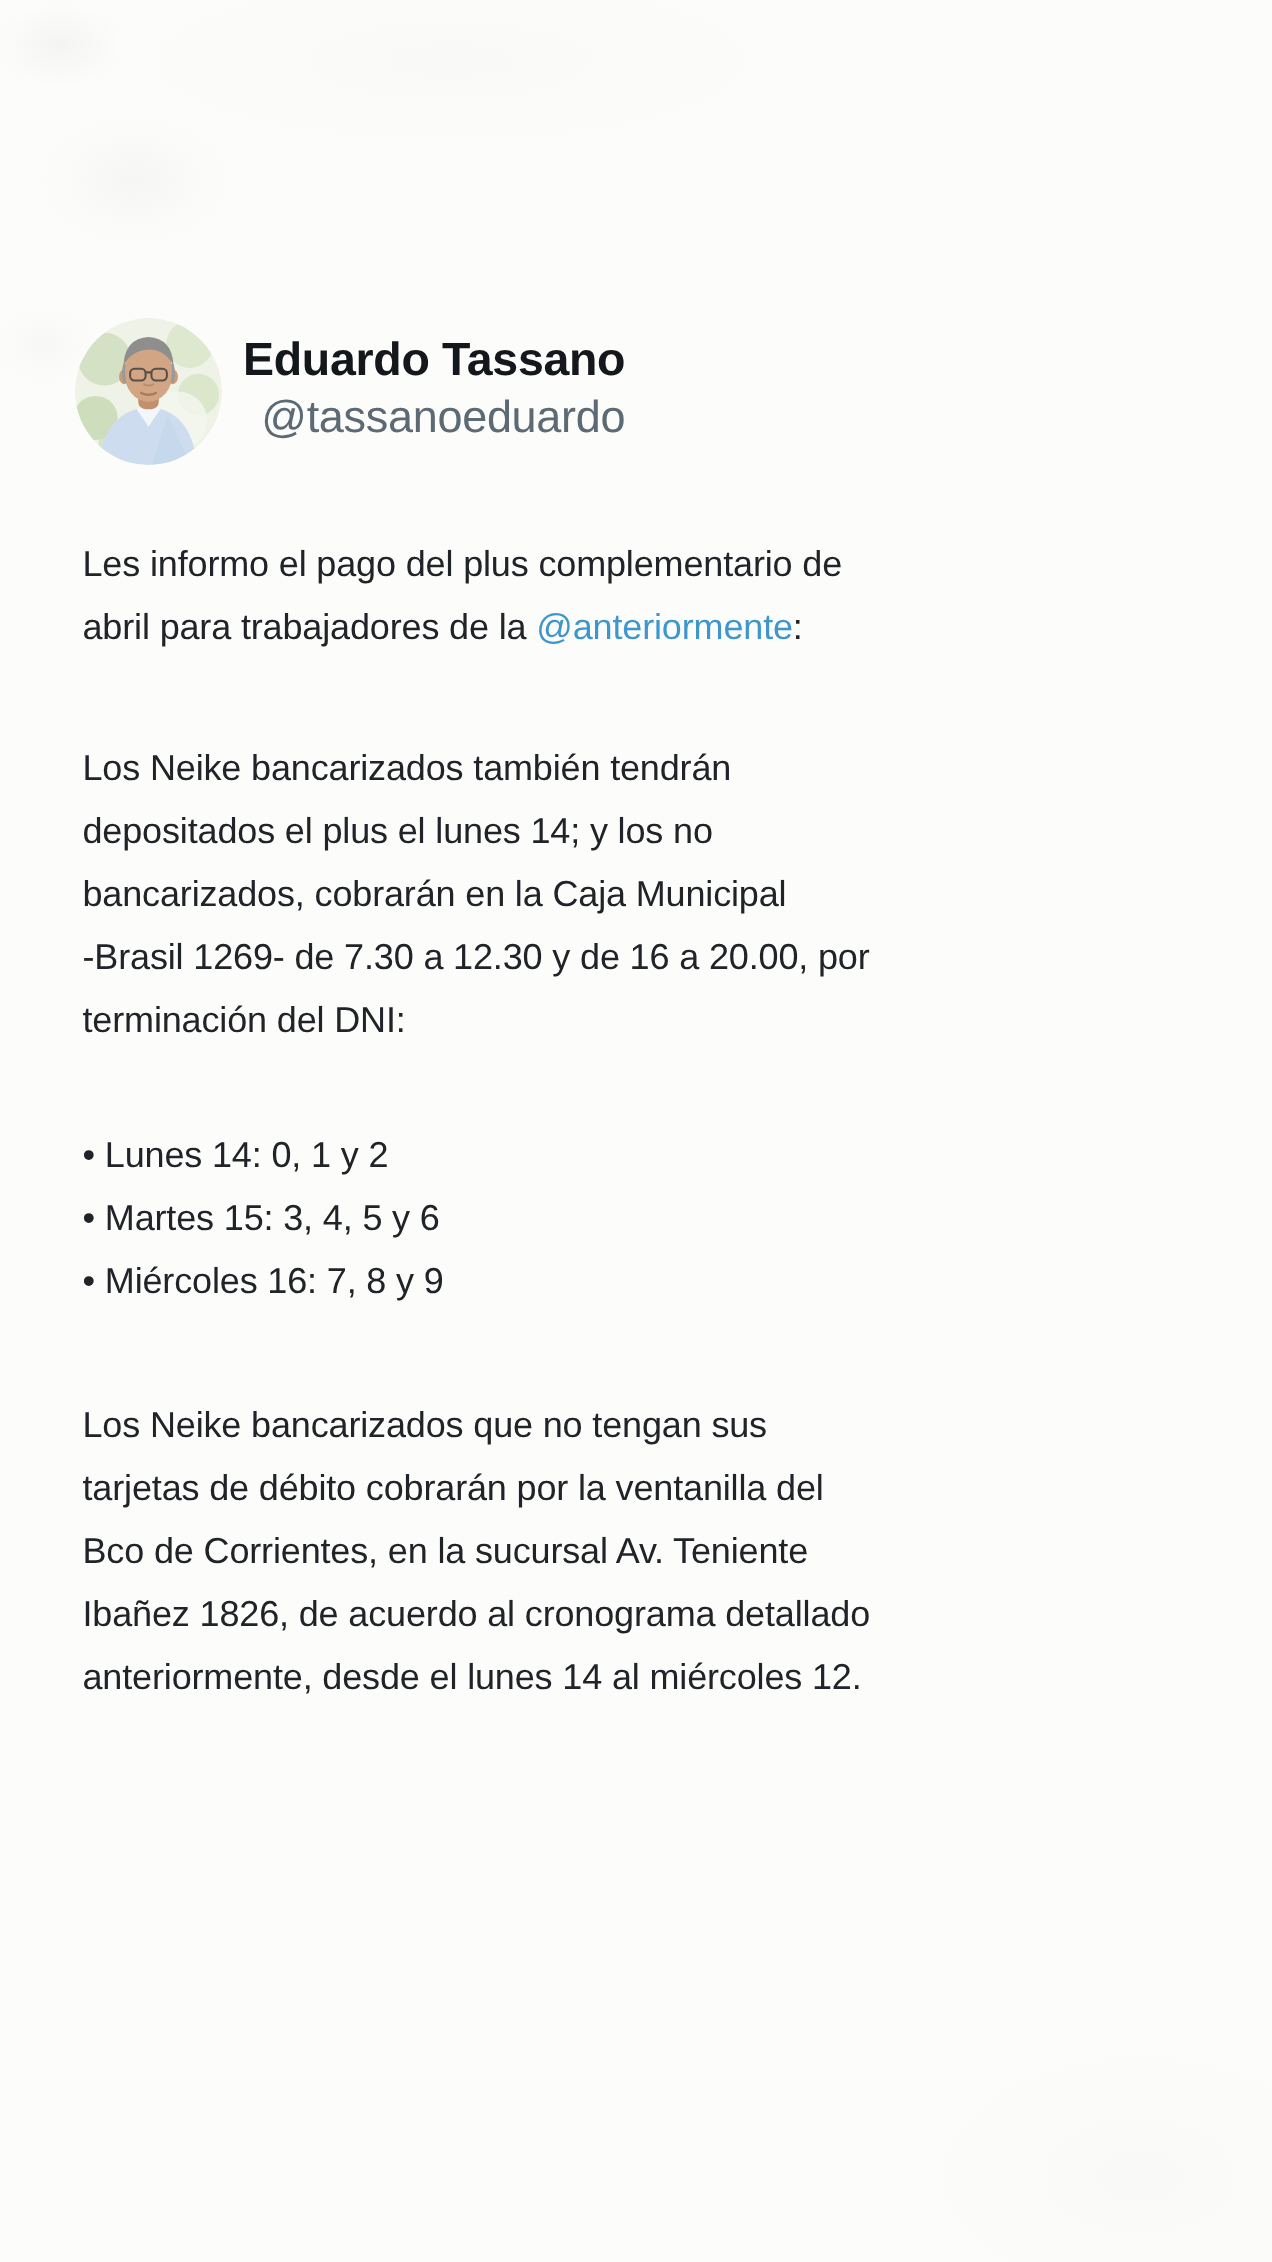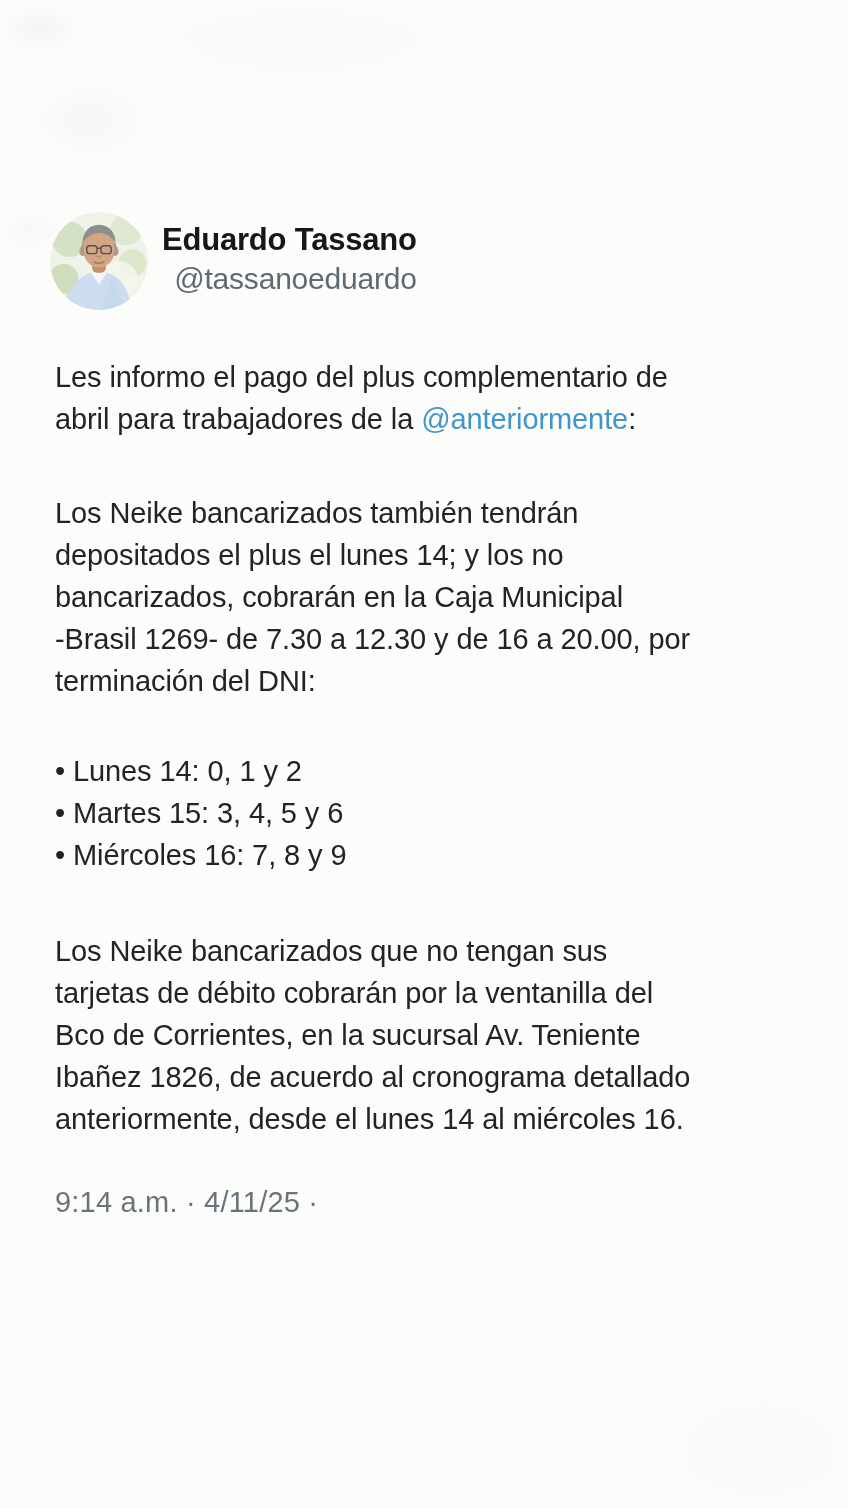--- a/index.html
+++ b/index.html
@@ -53,21 +53,21 @@
     letter-spacing: -0.2px;
   }
   .handle {
     font-size: 30px;
     color: #5d6a74;
     line-height: 40px;
     letter-spacing: -0.2px;
     text-align: right;
   }
   .tweet-body p {
-    font-size: 29px;
+    font-size: 24px;
     color: #202327;
     line-height: 42px;
     letter-spacing: -0.1px;
     white-space: pre;
     margin: 0 0 52px 0;
   }
   .tweet-body p.p1 { margin-top: 46px; }
   .tweet-body p.p3 { margin-bottom: 48px; }
   .tweet-body p.bullets { margin-bottom: 54px; }
   .tweet-body p.p4 { margin-bottom: 0; }
@@ -139,18 +139,17 @@
 bancarizados, cobrarán en la Caja Municipal
 -Brasil 1269- de 7.30 a 12.30 y de 16 a 20.00, por
 terminación del DNI:</p>
     <p class="bullets">• Lunes 14: 0, 1 y 2
 • Martes 15: 3, 4, 5 y 6
 • Miércoles 16: 7, 8 y 9</p>
     <p class="p4">Los Neike bancarizados que no tengan sus
 tarjetas de débito cobrarán por la ventanilla del
 Bco de Corrientes, en la sucursal Av. Teniente
 Ibañez 1826, de acuerdo al cronograma detallado
-anteriormente, desde el lunes 14 al miércoles 16.</p>
+anteriormente, desde el lunes 14 al miércoles 12.</p>
   </div>
 
-  <div class="timestamp">9:14 a.m. · 4/11/25 ·</div>
 
 </div>
 
 </body></html>

